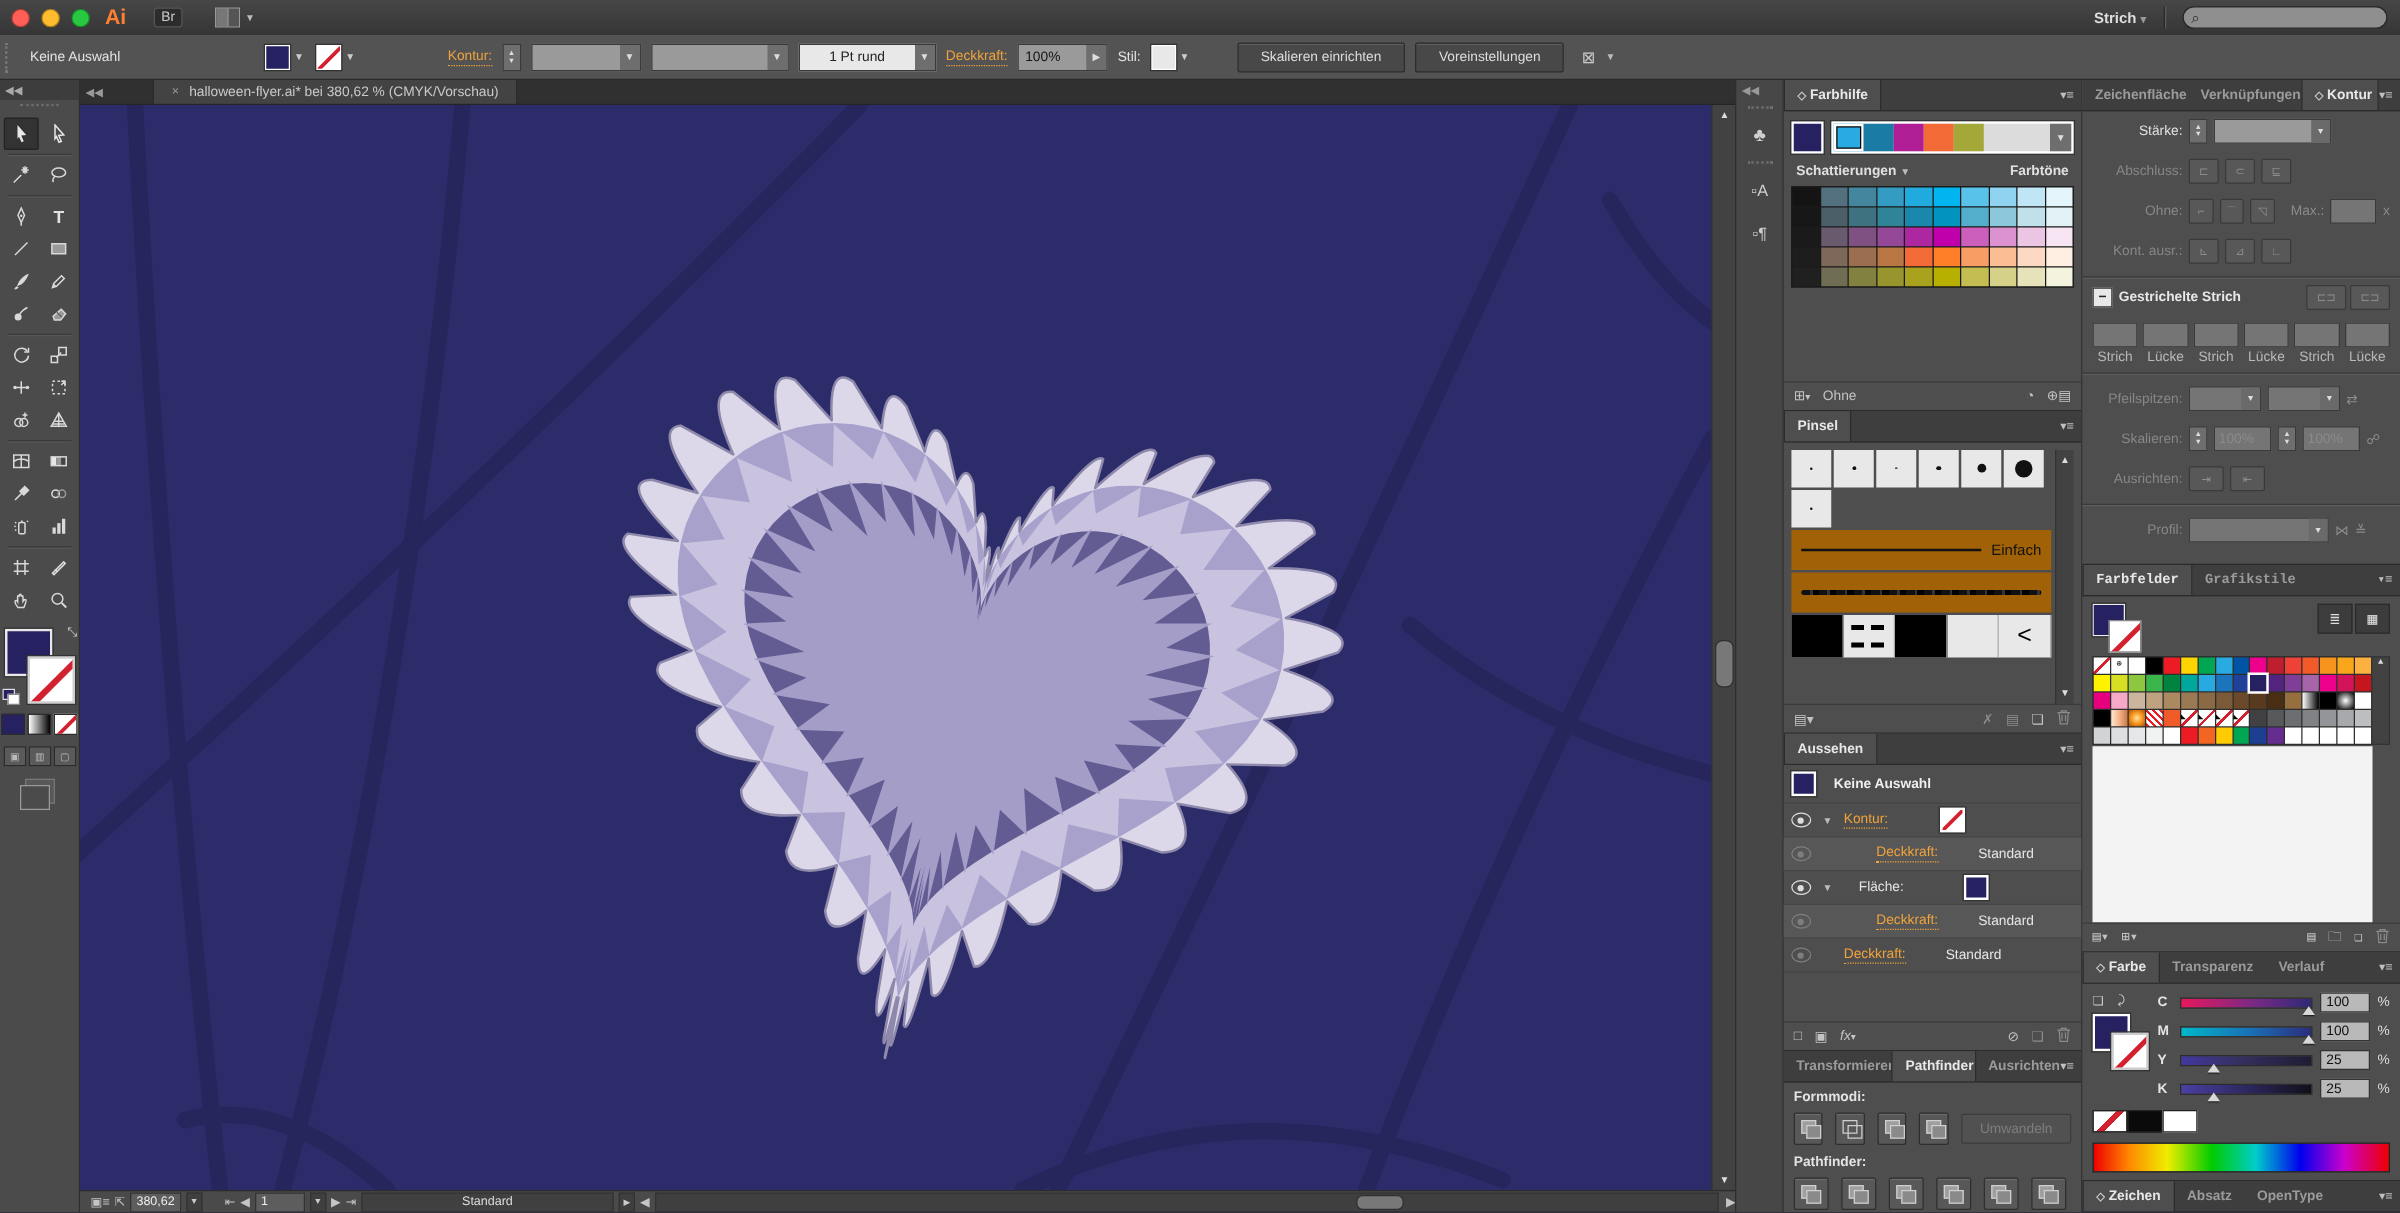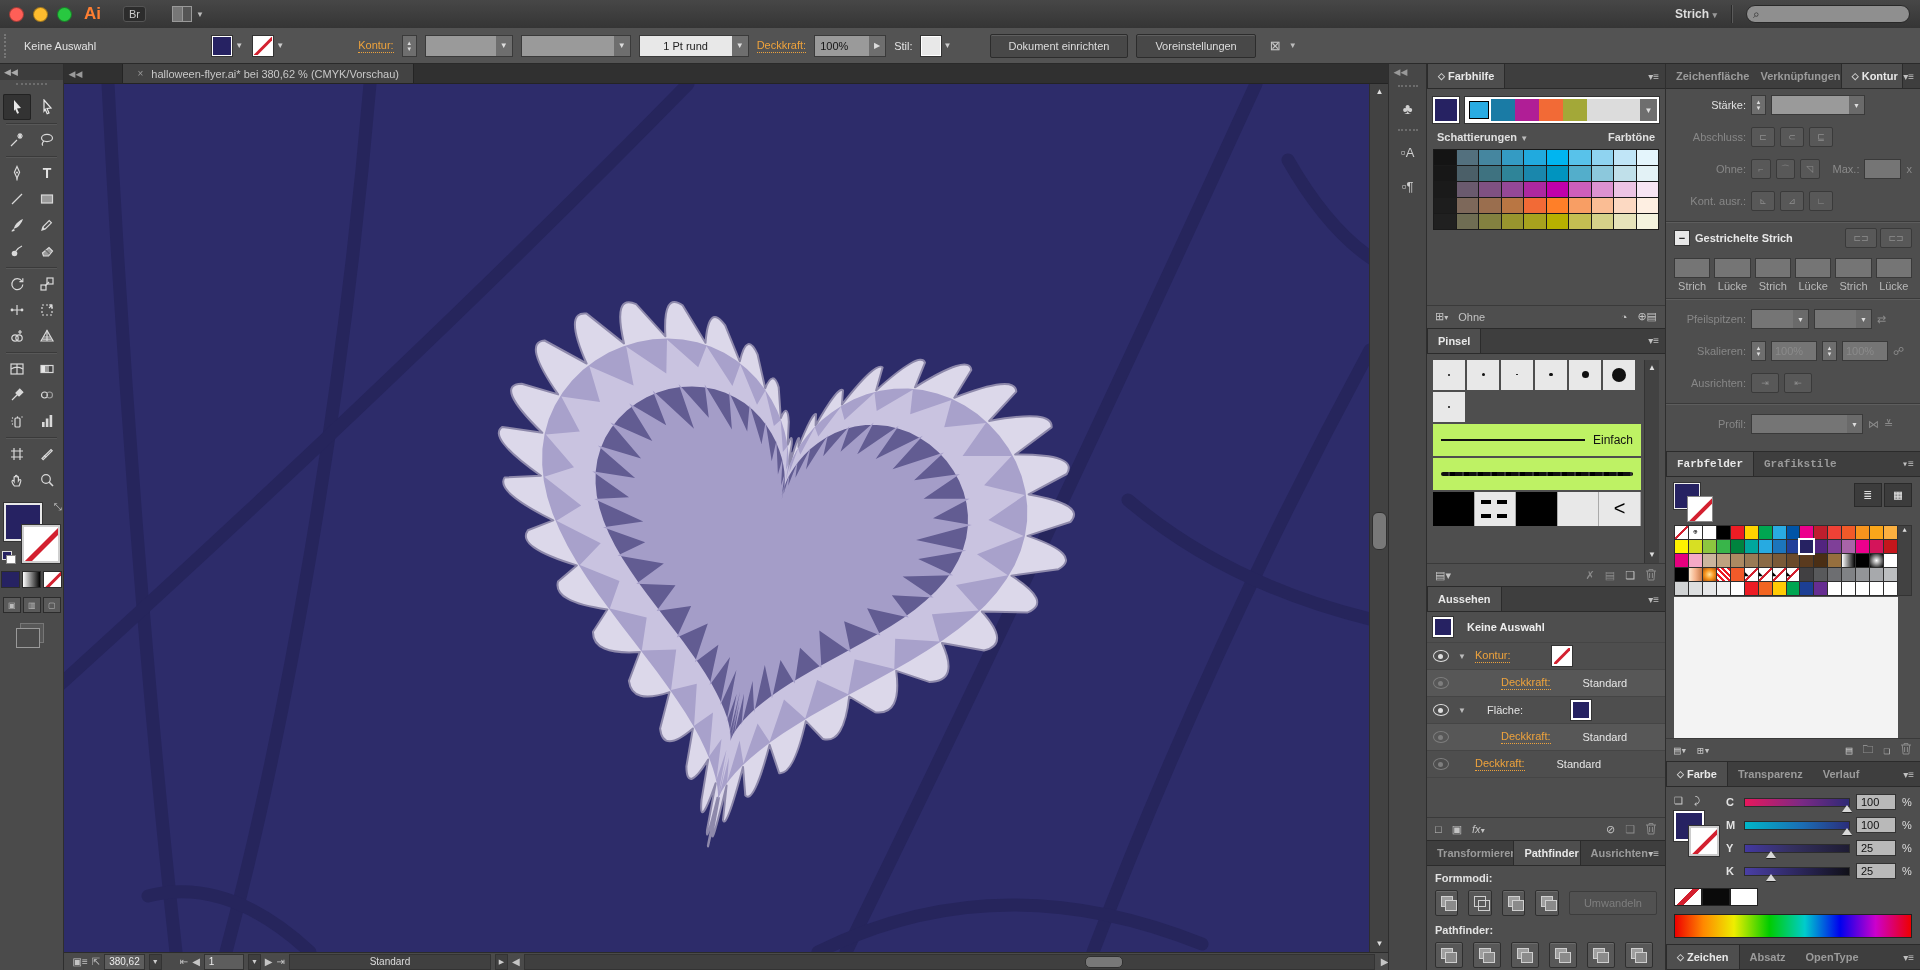--- a/index.html
+++ b/index.html
@@ -112,21 +112,21 @@
   #fh-strip .dd{margin-left:auto;width:17px;background:#6e6e6e;color:#ddd;font-size:8px;display:flex;align-items:center;justify-content:center;}
   #fh-heads{display:flex;margin:4px 10px;color:#e0e0e0;font-weight:bold;}
   #fh-heads .r{margin-left:auto;}
   #fh-grid{margin:2px 6px;background:#1a1a1a;display:grid;grid-template-columns:repeat(10,1fr);gap:1px;border:1px solid #1a1a1a;}
   #fh-grid .cell{height:15px;}
   
   #pinsel-list{margin:6px 6px 0 6px;flex:1;display:flex;flex-direction:column;gap:2px;overflow:hidden;position:relative;}
   .br-row{display:flex;gap:2px;}
   .br-cell{width:32px;height:30px;background:#e8e8e8;display:flex;align-items:center;justify-content:center;}
   .br-dot{background:#111;border-radius:50%;}
-  .br-line{height:32px;background:#bef264;display:flex;align-items:center;padding:0 8px;color:#111;margin-right:18px;}
+  .br-line{height:32px;background:#a16207;display:flex;align-items:center;padding:0 8px;color:#111;margin-right:18px;}
   .br-line .ln{flex:1;height:2px;background:#111;margin-right:8px;}
   .br-line.rough .ln{height:4px;background:
      repeating-linear-gradient(90deg,#111 0 7px,#333 7px 9px,#000 9px 14px);border-radius:2px;}
   .br-pattern{height:34px;margin-right:18px;display:flex;background:#e8e8e8;}
   .br-pattern .seg{flex:1;position:relative;border-right:1px solid #aaa;}
   .br-pattern .seg.k{background:#000;}
   .br-pattern .seg.d:before{content:"";position:absolute;left:15%;right:15%;top:8px;height:4px;background:repeating-linear-gradient(90deg,#000 0 10px,transparent 10px 16px);}
   .br-pattern .seg.d:after{content:"";position:absolute;left:15%;right:15%;bottom:8px;height:4px;background:repeating-linear-gradient(90deg,#000 0 10px,transparent 10px 16px);}
   .br-pattern .seg.arrow{display:flex;align-items:center;justify-content:center;color:#000;font-size:20px;}
   #pinsel-scroll{position:absolute;right:0;top:0;bottom:0;width:14px;background:#424242;border-left:1px solid #333;}
@@ -261,21 +261,21 @@
     <span class="combo" style="width:70px;">
       <span style="padding-left:5px;color:#151515;">100%</span>
       <span class="arr">▶</span>
     </span>
     <span class="cb-label">Stil:</span>
     <span class="swatch-dd">
       <span class="swx" style="background:#e8e8e8;"></span>
       <span class="dd-arrow">▼</span>
     </span>
     <span style="width:20px;"></span>
-    <span class="cb-btn">Dokument einrichten</span>
+    <span class="cb-btn">Skalieren einrichten</span>
     <span class="cb-btn">Voreinstellungen</span>
     <span style="color:#c9c9c9;font-size:13px;margin-left:6px;">⊠</span>
     <span style="font-size:8px;color:#bbb;">▼</span>
   </div>
 
   <div id="workspace">
 
     <div id="left-dock">
       <div id="tb-collapse">◀◀</div>
       <div id="tb-grip"></div>

